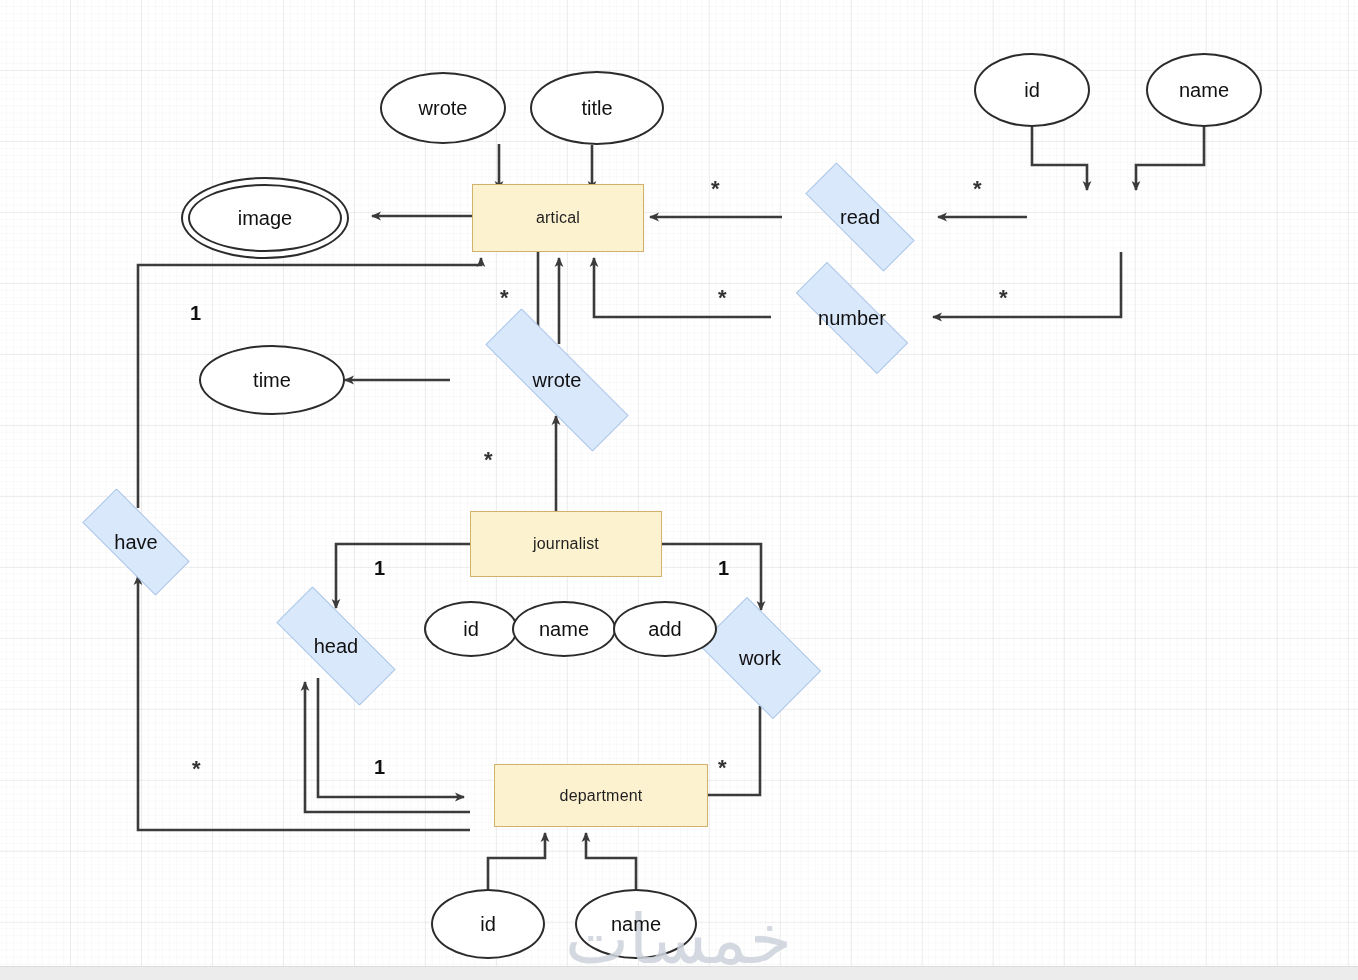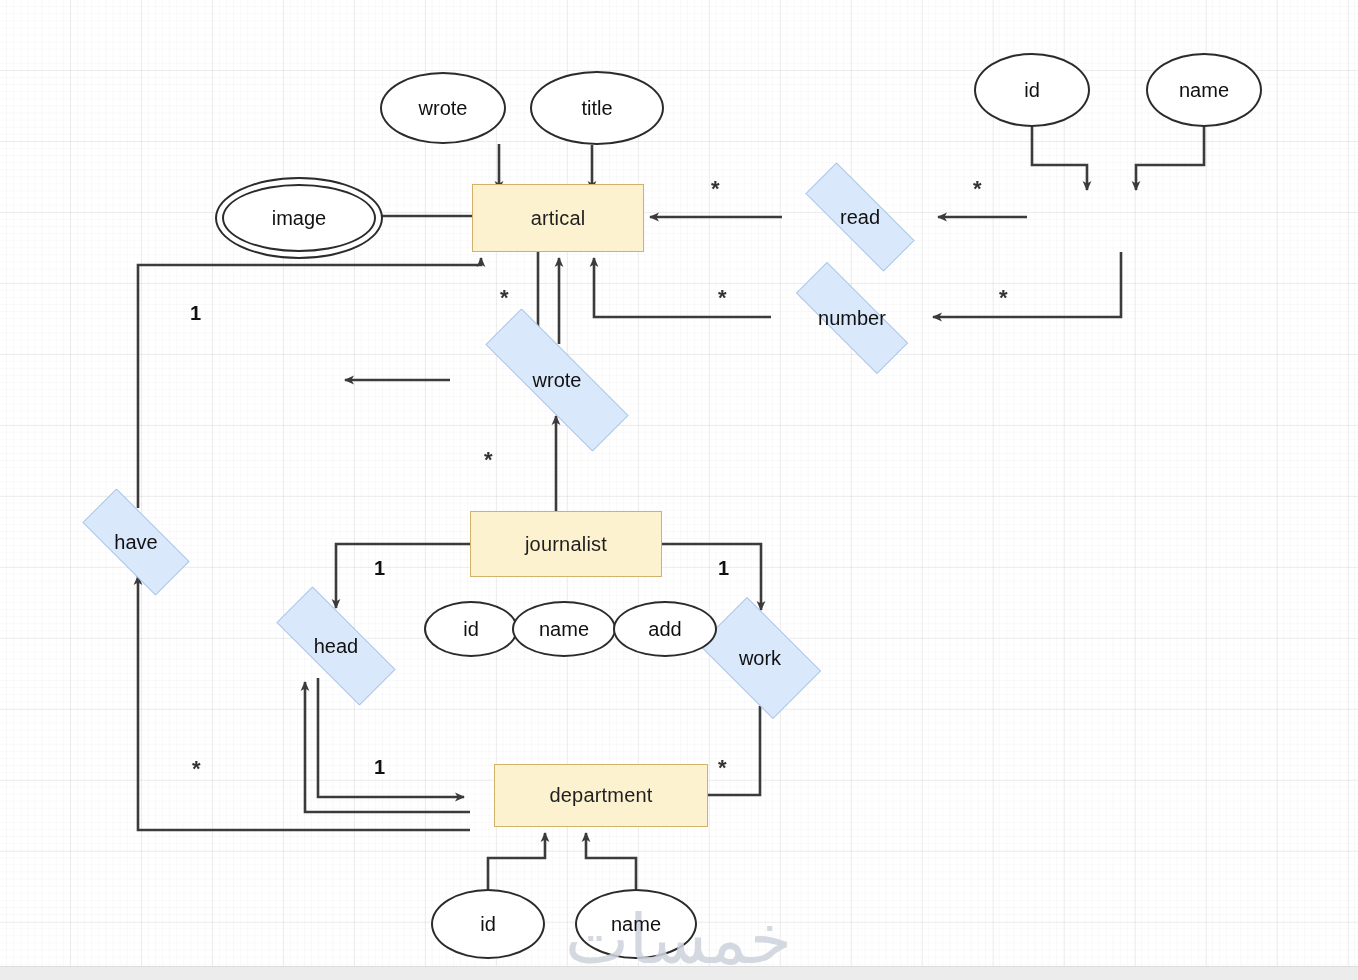--- a/index.html
+++ b/index.html
@@ -17,21 +17,21 @@
       linear-gradient(to right,  rgba(0,0,0,0.022) 1px, transparent 1px),
       linear-gradient(to bottom, rgba(0,0,0,0.022) 1px, transparent 1px);
     background-size:71px 71px, 71px 71px, 7.1px 7.1px, 7.1px 7.1px;
     background-position:-1px -1px, -1px -1px, -1px -1px, -1px -1px;
   }
   #wires{position:absolute;left:0;top:0;width:1358px;height:980px;}
   .node{position:absolute;display:flex;align-items:center;justify-content:center;
         box-sizing:border-box;text-align:center;}
   .entity{
     background:#fdf2cf;border:1px solid #d1b26a;color:#1f1f1f;
-    font-size:20px;letter-spacing:.2px;
+    font-size:16px;letter-spacing:.2px;
   }
   .attr{ color:#111; font-size:20px; }
   .attr .ell{
     position:absolute;left:0;top:0;right:0;bottom:0;
     background:#ffffff;border:2px solid #2b2b2b;border-radius:50%;
   }
   .attr .ell2{
     position:absolute;left:7px;top:7px;right:7px;bottom:7px;
     background:#ffffff;border:2px solid #2b2b2b;border-radius:50%;
   }
@@ -156,26 +156,30 @@
   <div class="node attr" style="left:380px;top:72px;width:126px;height:72px;">
     <span class="ell"></span>
     <span class="txt">wrote</span>
   </div>
 
   <div class="node attr" style="left:530px;top:71px;width:134px;height:74px;">
     <span class="ell"></span>
     <span class="txt">title</span>
   </div>
 
-  <div class="node attr" style="left:215px;top:177px;width:168px;height:82px;">
+  <div class="node attr" style="left:181px;top:177px;width:168px;height:82px;">
     <span class="ell"></span>
     <span class="ell2"></span>
     <span class="txt">image</span>
   </div>
 
+  <div class="node attr" style="left:199px;top:345px;width:146px;height:70px;">
+    <span class="ell"></span>
+    <span class="txt">time</span>
+  </div>
 
   <div class="node attr" style="left:974px;top:53px;width:116px;height:74px;">
     <span class="ell"></span>
     <span class="txt">id</span>
   </div>
 
   <div class="node attr" style="left:1146px;top:53px;width:116px;height:74px;">
     <span class="ell"></span>
     <span class="txt">name</span>
   </div>

